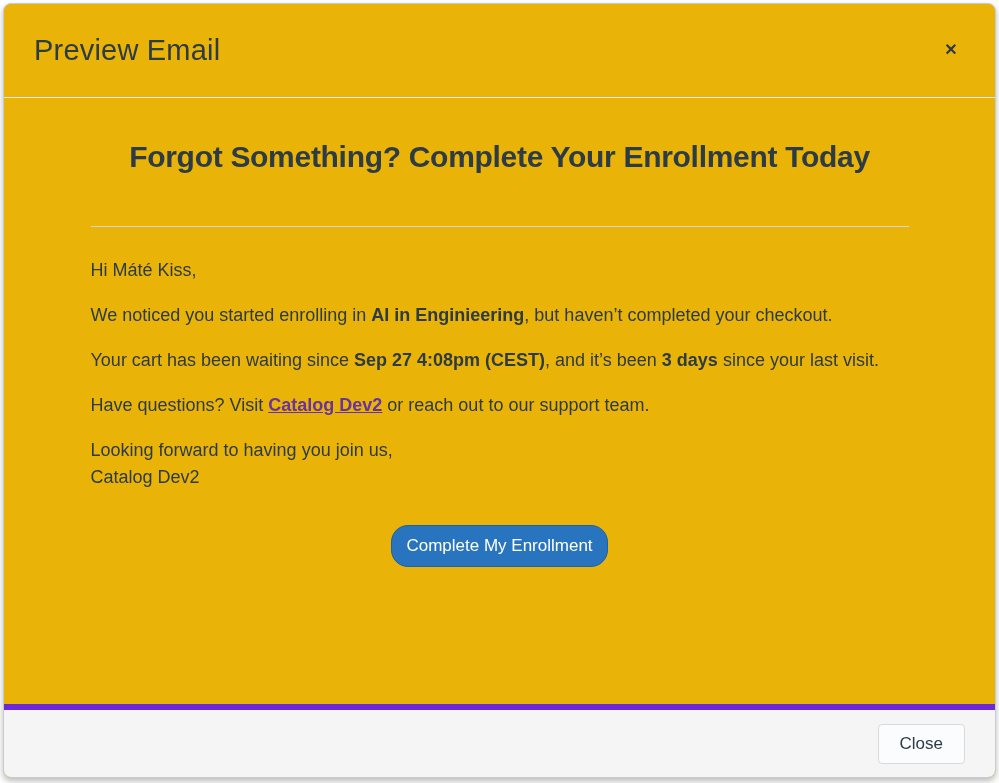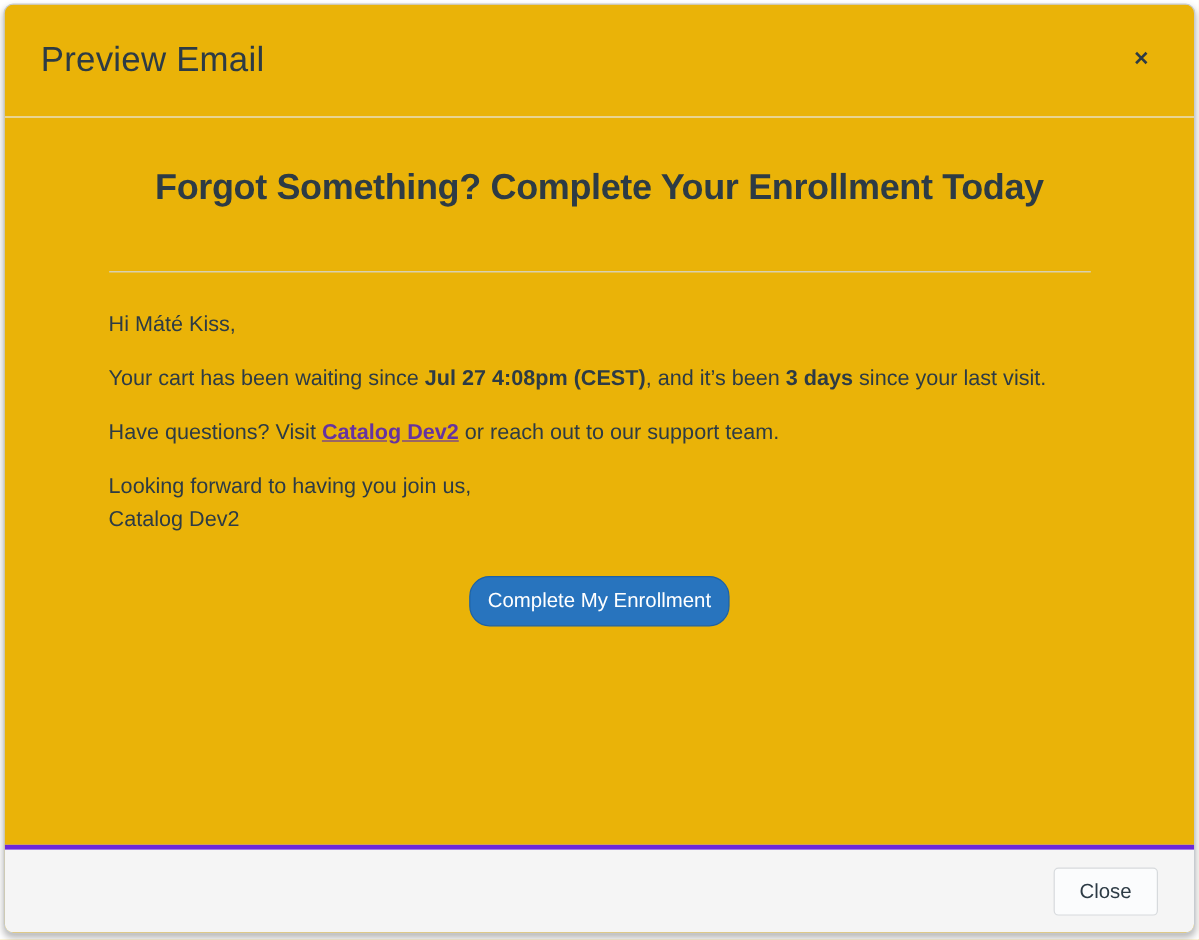--- a/index.html
+++ b/index.html
@@ -99,21 +99,21 @@
     color: #ffffff;
     font-size: 17px;
     font-family: "Liberation Sans", sans-serif;
     padding: 10px 14px;
     cursor: pointer;
   }
   
   .modal-footer {
     flex: 0 0 73px;
     background: #f5f5f5;
-    border-top: 4px solid #6d28d9;
+    border-top: 6px solid #6d28d9;
     display: flex;
     align-items: center;
     justify-content: flex-end;
     padding-right: 30px;
   }
   .footer-close-button {
     background: #fbfcfd;
     border: 1px solid #d7dadd;
     border-radius: 4px;
     color: #2D3B45;
@@ -137,23 +137,26 @@
     <div class="email-content">
 
       <h1 class="email-heading">Forgot Something? Complete Your Enrollment Today</h1>
 
       <hr class="email-divider">
 
       <p>
         <span>Hi Máté Kiss,</span>
       </p>
 
+      <p>
+        <span>We noticed you started enrolling in </span><b>AI in Enginieering</b><span>, but haven’t completed your checkout.</span>
+      </p>
 
       <p>
-        <span>Your cart has been waiting since </span><b>Jul 27 4:08pm (CEST)</b><span>, and it’s been </span><b>3 days</b><span> since your last visit.</span>
+        <span>Your cart has been waiting since </span><b>Sep 27 4:08pm (CEST)</b><span>, and it’s been </span><b>3 days</b><span> since your last visit.</span>
       </p>
 
 
       <p>
         <span>Have questions? Visit </span><a class="email-link">Catalog Dev2</a><span> or reach out to our support team.</span>
       </p>
 
       <p>
         <span>Looking forward to having you join us,</span><br>
         <span>Catalog Dev2</span>

